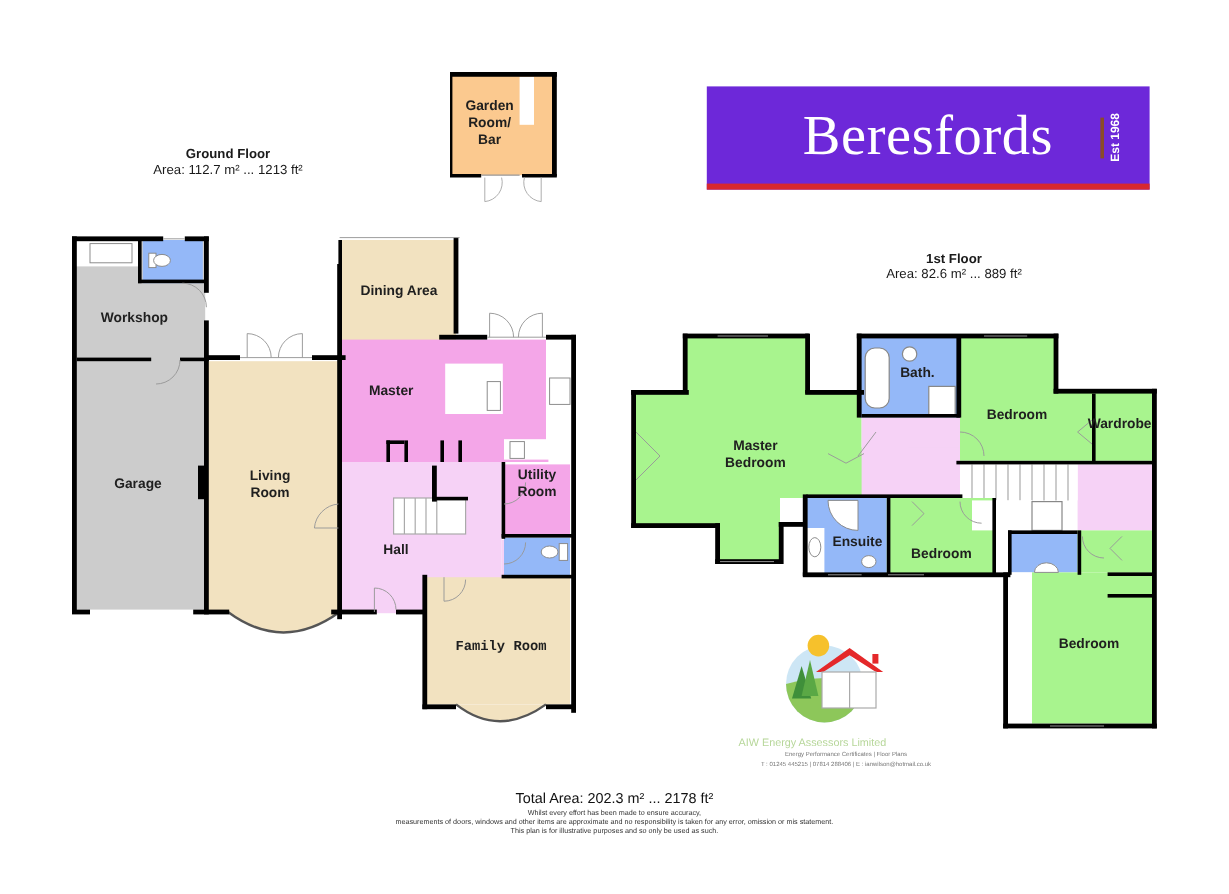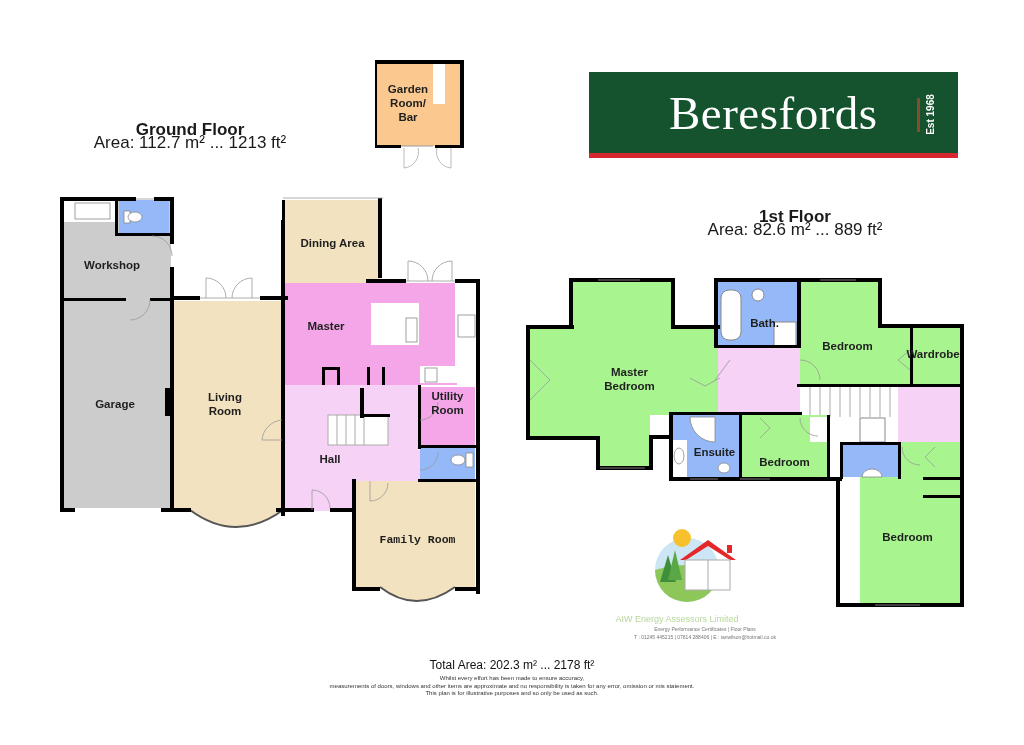--- a/index.html
+++ b/index.html
@@ -1,21 +1,21 @@
 <!DOCTYPE html>
 <html><head>
 <meta charset="utf-8">
 <style>
   html, body { margin:0; padding:0; background:#ffffff; }
   body { width:1024px; height:745px; position:relative; overflow:hidden; font-family:"Liberation Sans", sans-serif; }
   .abs { position:absolute; }
-  .floor-heading { position:absolute; text-align:center; color:#1a1a1a; font-size:17px; line-height:13px; }
+  .floor-heading { position:absolute; text-align:center; color:#1a1a1a; font-size:11px; line-height:13px; }
   .floor-heading .t { font-weight:bold; }
   .room-label { position:absolute; font-weight:bold; font-size:11.5px; color:#1f1f1f; text-align:center; line-height:14px; white-space:nowrap; }
-  .logo { position:absolute; left:589px; top:72px; width:369px; height:86px; background:#14532d; }
+  .logo { position:absolute; left:589px; top:72px; width:369px; height:86px; background:#6d28d9; }
   .logo .bar { position:absolute; left:0; bottom:0; width:100%; height:5px; background:#d7282f; }
   .logo .name { position:absolute; left:80px; top:15px; font-family:"Liberation Serif", serif; color:#ffffff; font-size:47px; line-height:52px; letter-spacing:0.5px; }
   .logo .divider { position:absolute; left:328px; top:26px; width:3px; height:34px; background:#8a4b2a; }
   .logo .est { position:absolute; left:339px; top:18px; width:12px; height:50px; }
   .logo .est span { position:absolute; left:-18px; top:19px; transform:rotate(-90deg); color:#fff; font-size:10px; font-weight:bold; white-space:nowrap; }
   .total { position:absolute; left:0; width:1024px; top:658px; text-align:center; font-size:12px; color:#111; }
   .disclaimer { position:absolute; left:0; width:1024px; top:675px; text-align:center; font-size:6px; line-height:7.5px; color:#333; }
   .aiw-name { position:absolute; left:577px; width:200px; top:614px; text-align:center; color:#b7d79a; font-size:9px; }
   .aiw-sub { position:absolute; left:605px; width:200px; top:626px; text-align:center; color:#777; font-size:5px; }
   .aiw-contact { position:absolute; left:600px; width:210px; top:634px; text-align:center; color:#777; font-size:5px; }
@@ -257,21 +257,21 @@
 Room</div>
 <div class="room-label" style="left:290px;top:236px;width:85px;">Dining Area</div>
 <div class="room-label" style="left:296px;top:319px;width:60px;">Master</div>
 <div class="room-label" style="left:420px;top:389px;width:55px;white-space:pre-line;">Utility
 Room</div>
 <div class="room-label" style="left:305px;top:452px;width:50px;">Hall</div>
 <div class="room-label" style="left:370px;top:533px;width:95px;font-family:Liberation Mono, monospace;">Family Room</div>
 
 <div class="room-label" style="left:592px;top:365px;width:75px;white-space:pre-line;">Master
 Bedroom</div>
-<div class="room-label" style="left:742px;top:316px;width:45px;">Bath.</div>
+<div class="room-label" style="left:742px;top:304px;width:45px;">Bath.</div>
 <div class="room-label" style="left:815px;top:339px;width:65px;">Bedroom</div>
 <div class="room-label" style="left:900px;top:347px;width:66px;">Wardrobe</div>
 <div class="room-label" style="left:687px;top:445px;width:55px;">Ensuite</div>
 <div class="room-label" style="left:752px;top:455px;width:65px;">Bedroom</div>
 <div class="room-label" style="left:875px;top:530px;width:65px;">Bedroom</div>
 
 <div class="aiw-name">AIW Energy Assessors Limited</div>
 <div class="aiw-sub">Energy Performance Certificates | Floor Plans</div>
 <div class="aiw-contact">T : 01245 445215 | 07814 288406 | E : ianwilson@hotmail.co.uk</div>
 

